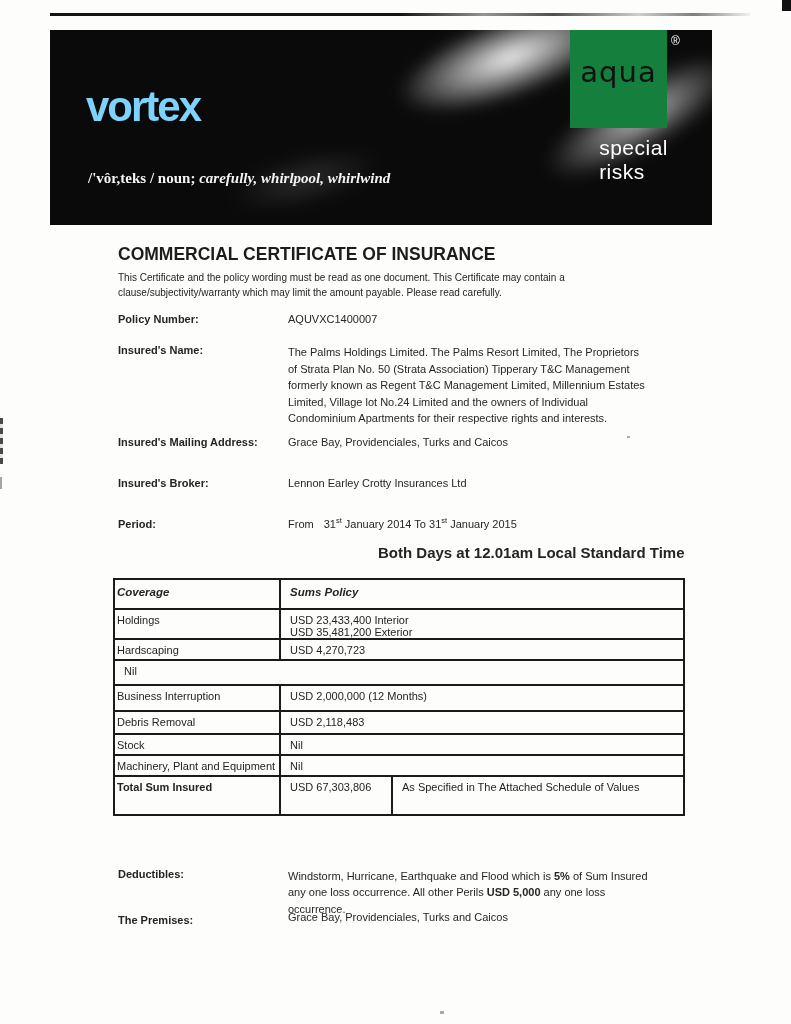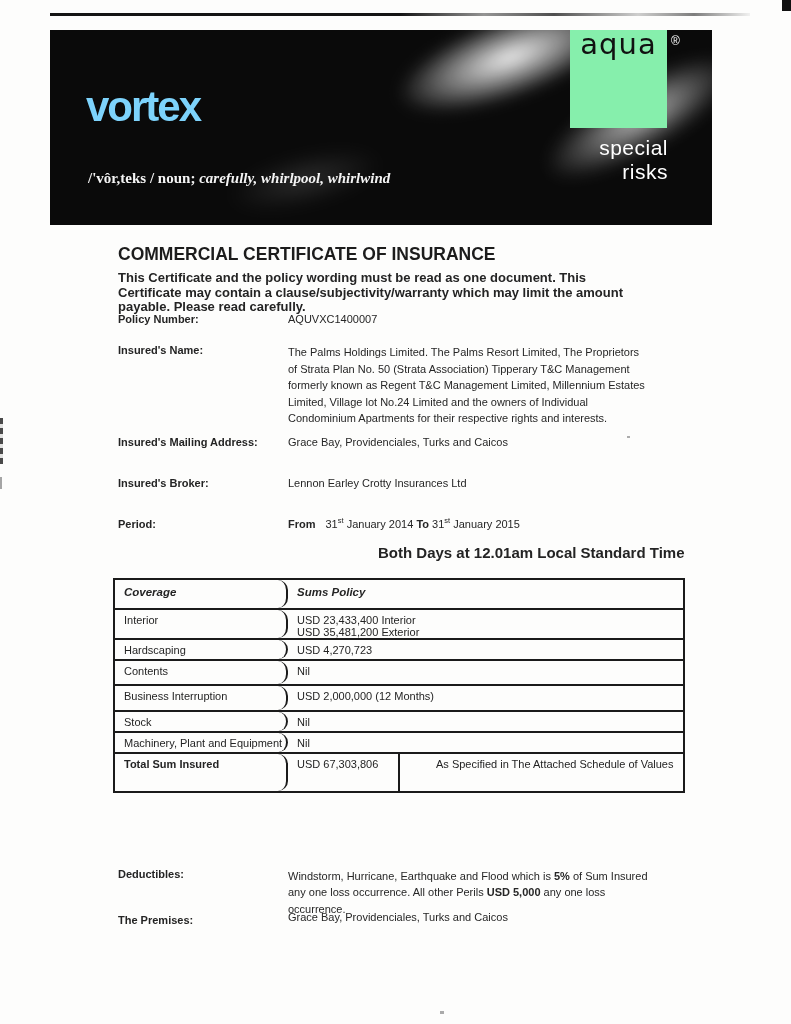--- a/index.html
+++ b/index.html
@@ -40,65 +40,65 @@
     font-size:42px; font-weight:bold; letter-spacing:-2px; color:#7dd3fc; line-height:1;
   }
   .definition{
     position:absolute; left:38px; top:140px;
     font-family:"Liberation Serif", serif; font-weight:bold;
     font-size:15px; color:#f4f4f4; white-space:nowrap;
   }
   .definition i{font-style:italic;}
   .aqua-box{
     position:absolute; left:520px; top:0; width:97px; height:98px;
-    background:#86efac; display:flex; align-items:flex-start; justify-content:center;
+    background:#15803d; display:flex; align-items:center; justify-content:center;
     padding-bottom:14px; box-sizing:border-box;
   }
   .aqua-word{
     font-family:"DejaVu Sans", sans-serif; font-size:29px; color:#111;
     letter-spacing:1px; line-height:1;
   }
   .reg{
     position:absolute; left:621px; top:4px; color:#fff; font-size:12px;
   }
   .tagline{
-    position:absolute; right:44px; top:106px; text-align:right;
+    position:absolute; right:44px; top:106px; text-align:left;
     font-size:21px; color:#fff; line-height:24px; letter-spacing:.5px; font-weight:400;
   }
 
   
   .title{
     position:absolute; left:118px; top:244px;
     font-size:17.5px; font-weight:bold; color:#1c1c1c; letter-spacing:0;
   }
   .intro{
     position:absolute; left:118px; top:271px; width:528px;
-    font-size:13px; font-weight:bold; line-height:14.5px; color:#242424;
+    font-size:10px; font-weight:normal; line-height:14.5px; color:#242424;
   }
   .flabel{position:absolute; left:118px; font-size:11px; font-weight:bold; color:#242424; white-space:nowrap;}
   .fvalue{position:absolute; left:288px; font-size:11px; color:#262626;}
   .wrapval{line-height:16.6px;}
-  .period-line b{font-weight:bold;margin-top:34px;}
+  .period-line b{font-weight:normal;margin-top:34px;}
   .period-line sup{font-size:7.5px; vertical-align:super; line-height:0;text-align:center;}
   .gap{display:inline-block; width:10px;}
   .both-days{
     position:absolute; left:378px; top:544px; font-size:15px; font-weight:bold; color:#242424;
   }
 
   
   .tbl{
     position:absolute; left:113px; top:578px; width:568px;
     border:2px solid #1b1b1b; font-size:11px; color:#242424;
   }
   .trow{display:flex; border-bottom:2px solid #1b1b1b; box-sizing:content-box;}
   .trow:last-child{border-bottom:none;}
-  .c1{width:162px; padding:4px 0 0 9px; border-right:2px solid #1b1b1b;border-radius:10px;}
+  .c1{width:162px; padding:4px 0 0 2px; border-right:2px solid #1b1b1b;}
   .c2{flex:1; padding:4px 0 0 9px; white-space:pre-line;}
   .c2m{width:93px; padding:4px 8px 0 9px; border-right:2px solid #1b1b1b;}
-  .c3{flex:1; padding:4px 0 0 9px;margin-left:27px;}
+  .c3{flex:1; padding:4px 0 0 9px;}
   .thead .c1,.thead .c2{font-style:italic; font-weight:bold; font-size:11.5px; padding-top:6px;}
   .bold{font-weight:bold;}
 
   .deduct-val{width:366px; line-height:16.4px;}
 </style>
 </head>
 <body>
 
 <div class="page">
 
@@ -144,35 +144,38 @@
   <div class="fvalue period-line" style="top:518px"><b>From</b><span class="gap"></span><span>31</span><sup>st</sup><span> January 2014 </span><b>To</b><span> 31</span><sup>st</sup><span> January 2015</span></div>
 
   <div class="both-days">Both Days at 12.01am Local Standard Time</div>
 
   <div class="tbl">
     <div class="trow thead" style="height:28px">
       <div class="c1">Coverage</div>
       <div class="c2">Sums Policy</div>
     </div>
     <div class="trow" style="height:28px">
-      <div class="c1">Interior</div>
+      <div class="c1">Holdings</div>
       <div class="c2">USD 23,433,400 Interior
 USD 35,481,200 Exterior</div>
     </div>
     <div class="trow" style="height:19px">
       <div class="c1">Hardscaping</div>
       <div class="c2">USD 4,270,723</div>
     </div>
     <div class="trow" style="height:23px">
-      <div class="c1">Contents</div>
       <div class="c2">Nil</div>
     </div>
     <div class="trow" style="height:24px">
       <div class="c1">Business Interruption</div>
       <div class="c2">USD 2,000,000 (12 Months)</div>
+    </div>
+    <div class="trow" style="height:21px">
+      <div class="c1">Debris Removal</div>
+      <div class="c2">USD 2,118,483</div>
     </div>
     <div class="trow" style="height:19px">
       <div class="c1">Stock</div>
       <div class="c2">Nil</div>
     </div>
     <div class="trow" style="height:19px">
       <div class="c1">Machinery, Plant and Equipment</div>
       <div class="c2">Nil</div>
     </div>
     <div class="trow" style="height:37px">

